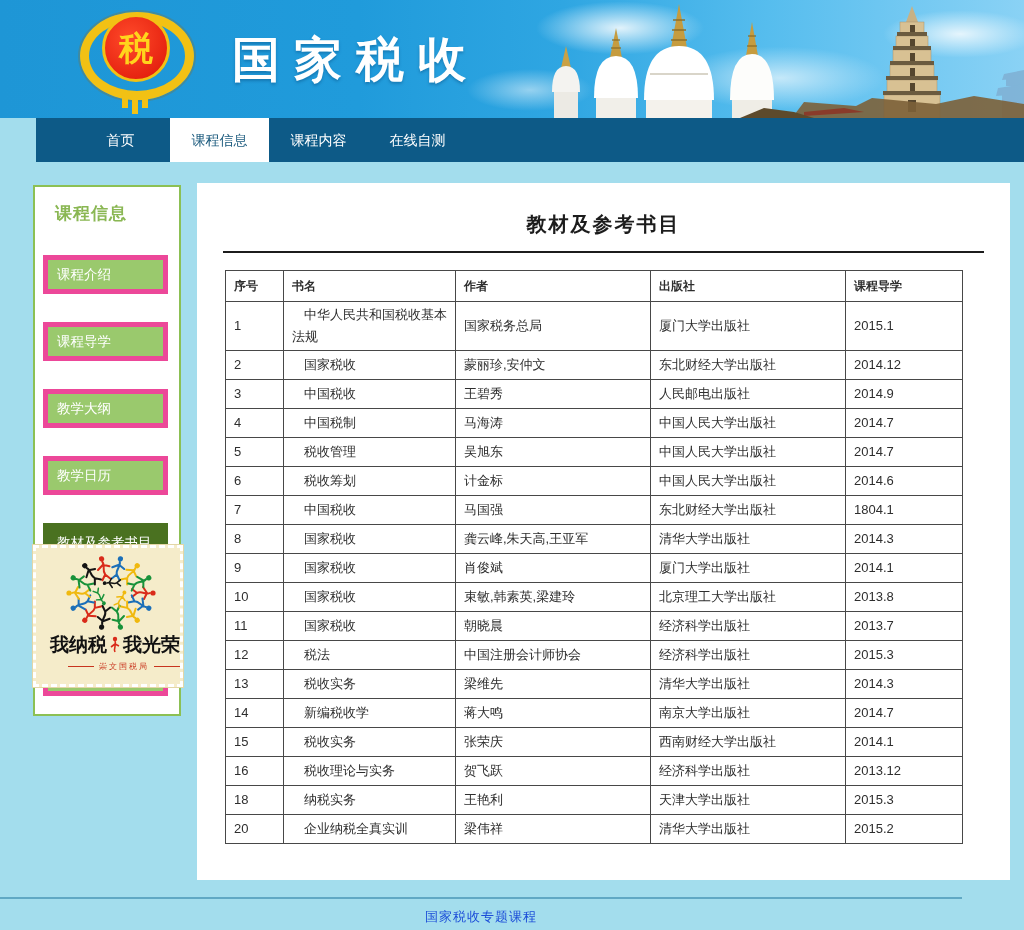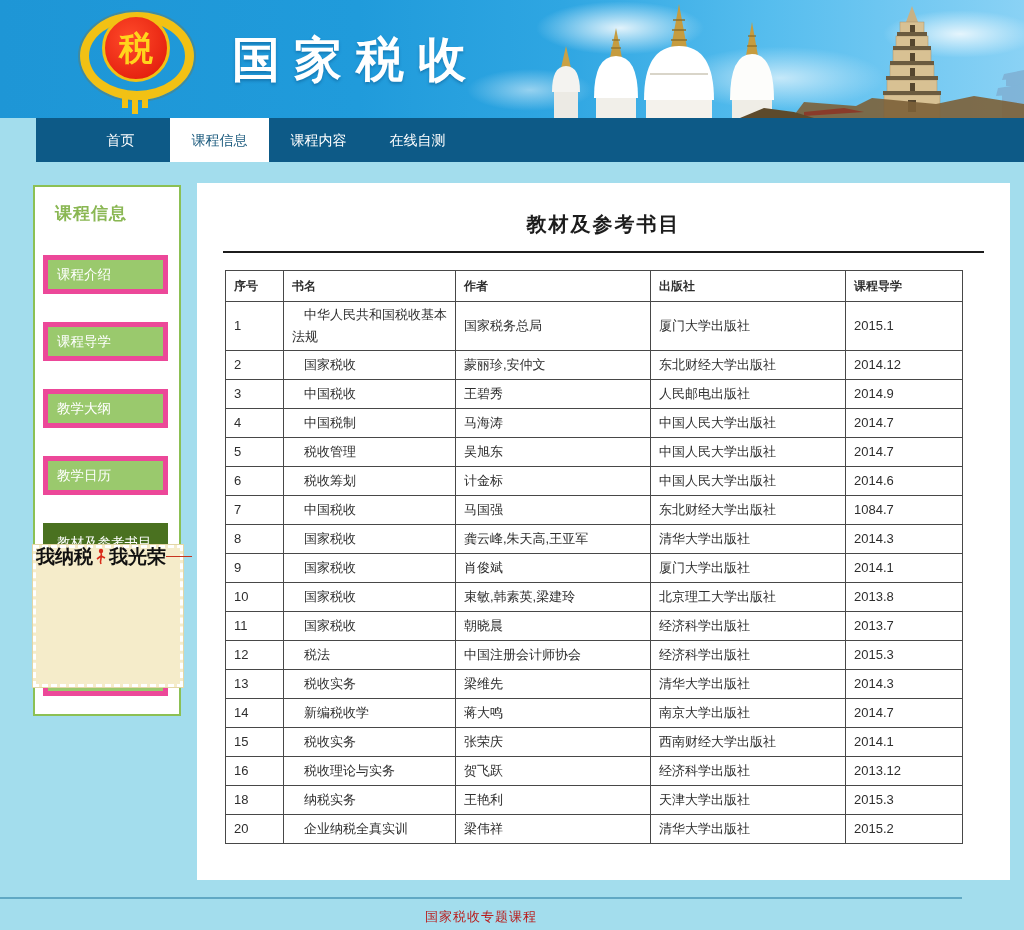--- a/index.html
+++ b/index.html
@@ -73,21 +73,21 @@
     color:#fff;font-size:13.5px;padding-left:9px;cursor:pointer;
     white-space:nowrap;overflow:hidden;
   }
   .side-item.selected{background:#4a7120;border-color:#4a7120;}
 
   
   .poster{
     position:absolute;left:33px;top:545px;width:144px;height:136px;
     background:#f5ecca;border:3px dashed #fff;
     box-shadow:0 0 0 1px #e3d6a6;
-    display:flex;flex-direction:row;align-items:flex-start;
+    display:flex;flex-direction:column;align-items:flex-end;
   }
   .poster-slogan{
     margin-top:-4px;color:#111;font-weight:bold;font-size:19px;
     display:flex;align-items:center;gap:3px;white-space:nowrap;
   }
   .poster-sub{
     margin-top:3px;display:flex;align-items:center;gap:5px;
     color:#c8341e;font-size:8px;letter-spacing:2px;white-space:nowrap;
   }
   .poster-sub::before,.poster-sub::after{
@@ -113,21 +113,21 @@
     border:1px solid #484848;padding:2px 8px;text-align:left;
     height:24px;line-height:22px;overflow:hidden;
   }
   table.books th{font-weight:bold;font-size:12px;height:26px;}
   td.bookname{text-indent:12px;line-height:23px;}
 
   
   .footer{
     position:absolute;left:0;top:897px;width:962px;height:33px;
     border-top:2px solid #60a8c4;
-    color:#b91c1c;font-size:13px;text-align:center;
+    color:#1d4ed8;font-size:13px;text-align:center;
     padding-top:9px;box-sizing:border-box;letter-spacing:1px;
   }
 </style>
 </head>
 <body>
 
 <div class="header">
   <svg class="pagodas" width="520" height="118" viewBox="0 0 520 118">
 
     <g fill="#7fb0d4" opacity="0.85">
@@ -376,21 +376,21 @@
           <td class="bookname">税收筹划</td>
           <td>计金标</td>
           <td>中国人民大学出版社</td>
           <td>2014.6</td>
         </tr>
         <tr>
           <td>7</td>
           <td class="bookname">中国税收</td>
           <td>马国强</td>
           <td>东北财经大学出版社</td>
-          <td>1084.7</td>
+          <td>1804.1</td>
         </tr>
         <tr>
           <td>8</td>
           <td class="bookname">国家税收</td>
           <td>龚云峰,朱天高,王亚军</td>
           <td>清华大学出版社</td>
           <td>2014.3</td>
         </tr>
         <tr>
           <td>9</td>

